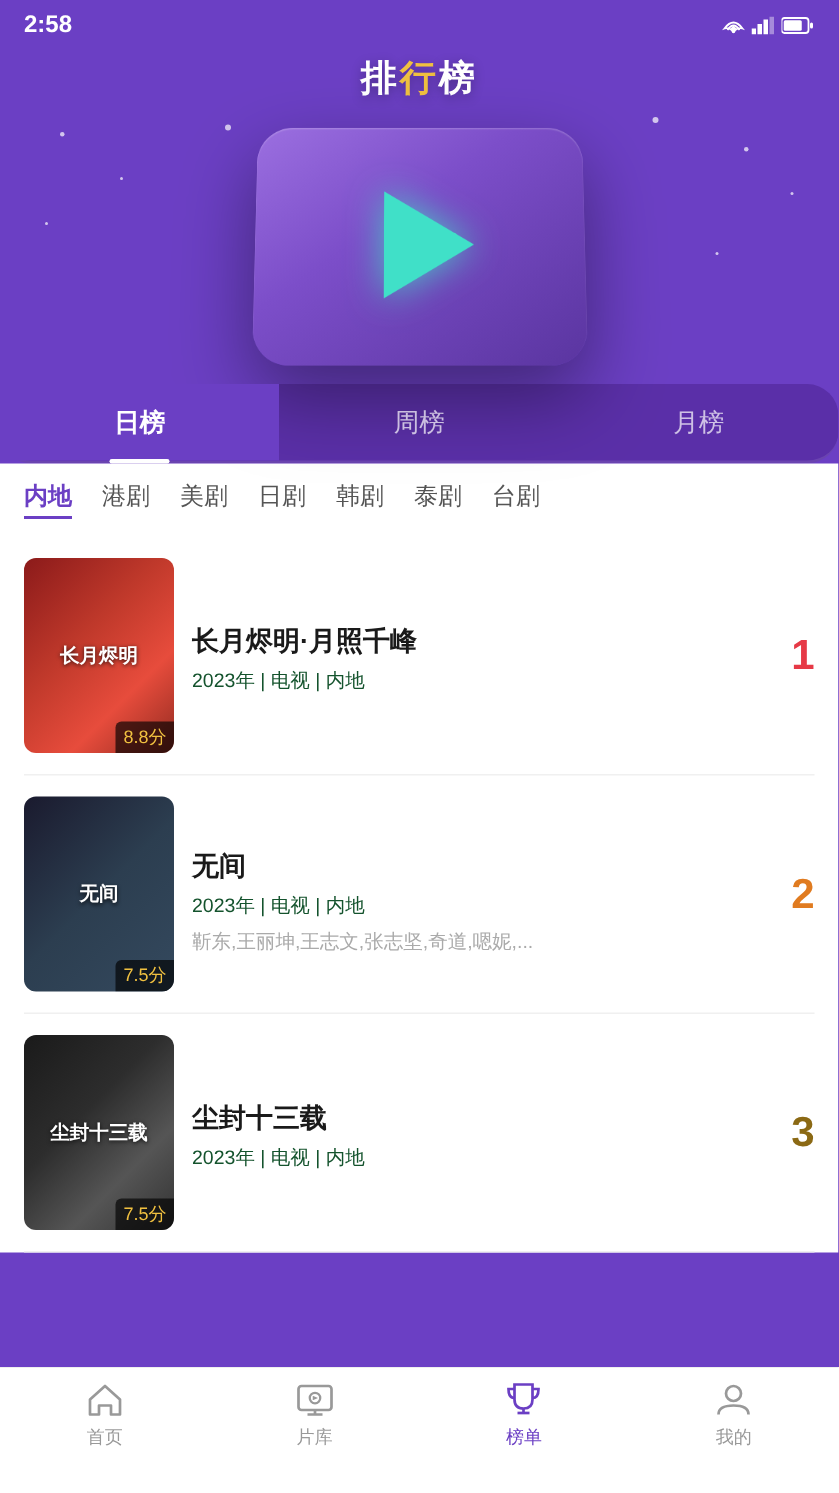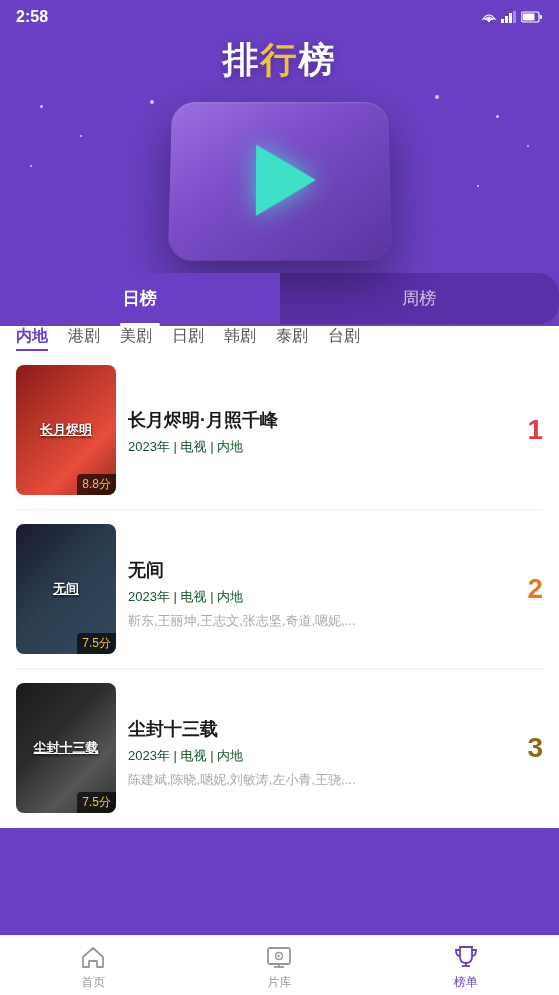--- a/index.html
+++ b/index.html
@@ -27,21 +27,21 @@
       align-items: center;
       gap: 4px;
     }
 
     
     .header {
       text-align: center;
       padding: 6px 0 0;
     }
     .header-title {
-      font-size: 36px;
+      font-size: 24px;
       font-weight: 900;
       letter-spacing: 2px;
       color: #fff;
       text-shadow: 0 2px 8px rgba(0,0,0,0.3);
       font-family: Liberation Serif, serif;
     }
     .header-title span {
       color: #f0c040;
     }
 
@@ -122,21 +122,21 @@
       height: 3px;
       background: #fff;
       border-radius: 2px;
     }
 
     
     .categories {
       background: #fff;
       display: flex;
       overflow-x: auto;
-      padding: 0 16px;
+      padding: 12px 16px;
       gap: 20px;
       color: #333;
     }
     .categories::-webkit-scrollbar { display: none; }
     .cat-item {
       font-size: 16px;
       white-space: nowrap;
       cursor: pointer;
       color: #555;
       flex-shrink: 0;
@@ -214,21 +214,21 @@
 
     
     .bottom-nav {
       position: fixed;
       bottom: 0;
       left: 0;
       width: 559px;
       background: #fff;
       display: flex;
       border-top: 1px solid #eee;
-      padding: 8px 0 4px;
+      padding: 8px 0 28px;
       text-decoration: underline;
     }
     .nav-item {
       flex: 1;
       display: flex;
       flex-direction: column;
       align-items: center;
       gap: 4px;
       cursor: pointer;
       color: #999;
@@ -245,21 +245,20 @@
 
     
     .poster-overlay {
       position: absolute;
       inset: 0;
       display: flex;
       flex-direction: column;
       justify-content: center;
       align-items: center;
       padding: 8px;
-      text-decoration: underline;
     }
     .poster-title-cn {
       color: #fff;
       font-size: 13px;
       font-weight: 700;
       text-align: center;
       text-shadow: 0 1px 3px rgba(0,0,0,0.8);
       line-height: 1.4;
     }
 
@@ -310,20 +309,21 @@
     <div class="star" style="width:2px;height:2px;top:100px;right:80px;"></div>
   </div>
   <div class="hero-box">
     <div class="play-btn"></div>
   </div>
 </div>
 
 <div class="tabs-container">
   <div class="tab active">日榜</div>
   <div class="tab">周榜</div>
+  <div class="tab">月榜</div>
 </div>
 
 <div class="categories">
   <div class="cat-item active">内地</div>
   <div class="cat-item">港剧</div>
   <div class="cat-item">美剧</div>
   <div class="cat-item">日剧</div>
   <div class="cat-item">韩剧</div>
   <div class="cat-item">泰剧</div>
   <div class="cat-item">台剧</div>
@@ -363,21 +363,20 @@
   <div class="list-item">
     <div class="thumbnail thumb-3">
       <div class="poster-overlay">
         <div class="poster-title-cn">尘封十三载</div>
       </div>
       <div class="score-badge">7.5分</div>
     </div>
     <div class="item-info">
       <div class="item-title">尘封十三载</div>
       <div class="item-meta">2023年 | 电视 | 内地</div>
-      <div class="item-cast">陈建斌,陈晓,嗯妮,刘敏涛,左小青,王骁,...</div>
     </div>
     <div class="rank-num rank-3">3</div>
   </div>
 
 </div>
 
 <div class="spacer"></div>
 
 <div class="bottom-nav">
   <div class="nav-item">
@@ -399,13 +398,20 @@
   <div class="nav-item active">
     <svg width="26" height="26" viewBox="0 0 26 26">
       <path d="M7 3 L19 3 L19 13 Q19 19 13 19 Q7 19 7 13 Z" fill="none" stroke="#6b3fc4" stroke-width="1.8"></path>
       <path d="M7 6 L3 6 Q3 12 7 12" fill="none" stroke="#6b3fc4" stroke-width="1.8"></path>
       <path d="M19 6 L23 6 Q23 12 19 12" fill="none" stroke="#6b3fc4" stroke-width="1.8"></path>
       <line x1="13" y1="19" x2="13" y2="22" stroke="#6b3fc4" stroke-width="1.8"></line>
       <line x1="9" y1="22" x2="17" y2="22" stroke="#6b3fc4" stroke-width="1.8"></line>
     </svg>
     <span>榜单</span>
   </div>
+  <div class="nav-item">
+    <svg width="26" height="26" viewBox="0 0 26 26">
+      <circle cx="13" cy="9" r="5" fill="none" stroke="#999" stroke-width="1.8"></circle>
+      <path d="M3 23 Q3 17 13 17 Q23 17 23 23" fill="none" stroke="#999" stroke-width="1.8"></path>
+    </svg>
+    <span>我的</span>
+  </div>
 </div>
 
 </body></html>

